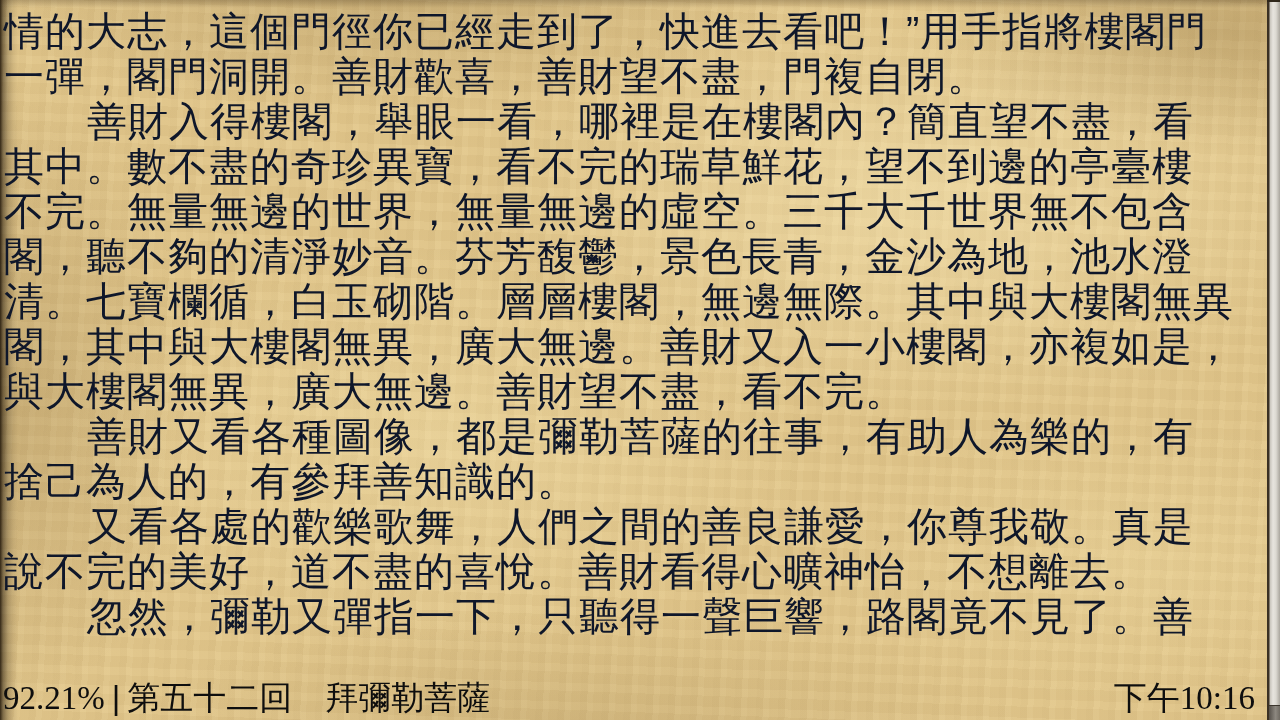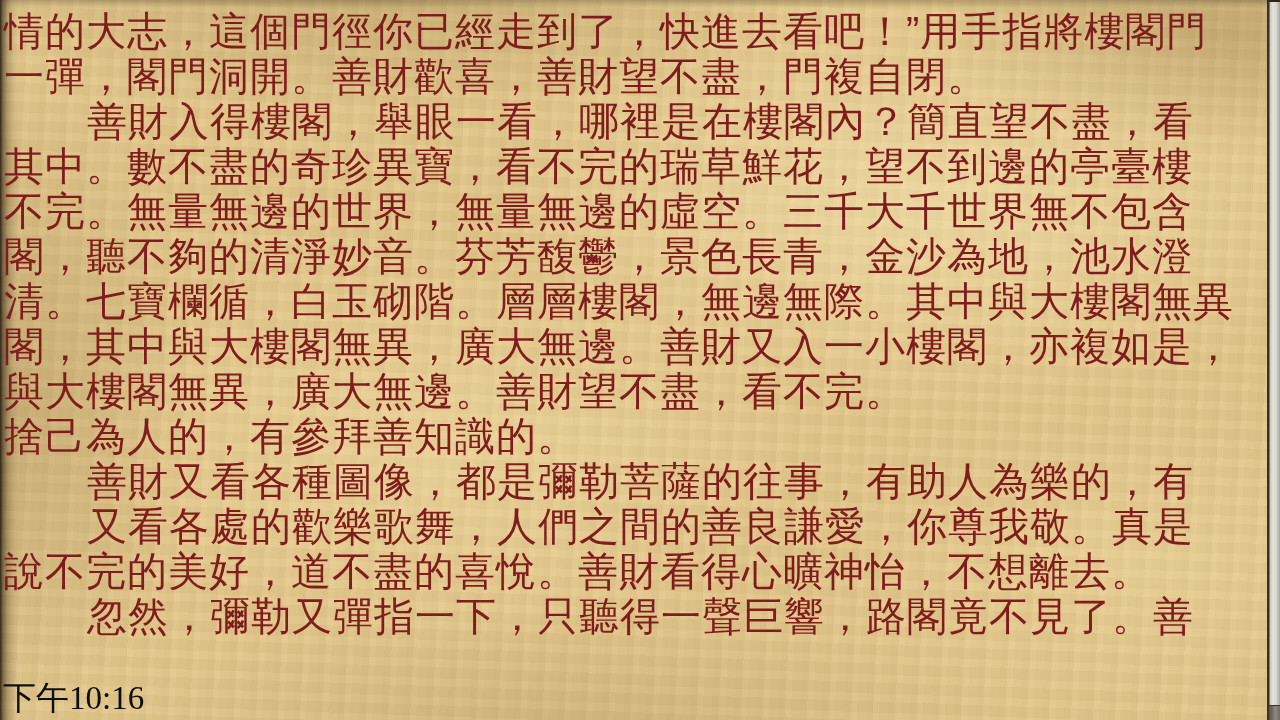--- a/index.html
+++ b/index.html
@@ -43,21 +43,21 @@
   .top-shade {
     position: absolute; left: 0; top: 0; right: 12px; height: 8px;
     background: linear-gradient(to bottom, rgba(50,34,14,0.25), rgba(50,34,14,0));
     pointer-events: none;
   }
 
   
   .text-area {
     position: absolute;
     left: 4px; top: 9px; right: 16px;
-    color: #7f1d1d;
+    color: #0f172a;
     font-size: 40px;
     line-height: 45px;
     font-weight: 500;
     letter-spacing: 1px;
   }
   .text-area .line { white-space: nowrap; height: 45px; }
   .text-area .line.indent { text-indent: 83px; }
 
   
   .status-bar {
@@ -98,28 +98,31 @@
   <div class="text-area" id="text-area">
       <div class="line">情的大志，這個門徑你已經走到了，快進去看吧！”用手指將樓閣門</div>
       <div class="line">一彈，閣門洞開。善財歡喜，善財望不盡，門複自閉。</div>
       <div class="line indent">善財入得樓閣，舉眼一看，哪裡是在樓閣內？簡直望不盡，看</div>
       <div class="line">其中。數不盡的奇珍異寶，看不完的瑞草鮮花，望不到邊的亭臺樓</div>
       <div class="line">不完。無量無邊的世界，無量無邊的虛空。三千大千世界無不包含</div>
       <div class="line">閣，聽不夠的清淨妙音。芬芳馥鬱，景色長青，金沙為地，池水澄</div>
       <div class="line">清。七寶欄循，白玉砌階。層層樓閣，無邊無際。其中與大樓閣無異</div>
       <div class="line">閣，其中與大樓閣無異，廣大無邊。善財又入一小樓閣，亦複如是，</div>
       <div class="line">與大樓閣無異，廣大無邊。善財望不盡，看不完。</div>
+      <div class="line indent">善財又看各種圖像，都是彌勒菩薩的往事，有助人為樂的，有</div>
       <div class="line">捨己為人的，有參拜善知識的。</div>
-      <div class="line indent">善財又看各種圖像，都是彌勒菩薩的往事，有助人為樂的，有</div>
       <div class="line indent">又看各處的歡樂歌舞，人們之間的善良謙愛，你尊我敬。真是</div>
       <div class="line">說不完的美好，道不盡的喜悅。善財看得心曠神怡，不想離去。</div>
       <div class="line indent">忽然，彌勒又彈指一下，只聽得一聲巨響，路閣竟不見了。善</div>
     </div>
 
   <div class="status-bar">
+    <div class="status-left">
+      <span>92.21%</span><span class="sep">|</span><span>第五十二回　拜彌勒菩薩</span>
+    </div>
     <div class="status-right">
       <span>下午10:16</span>
     </div>
   </div>
 
   <div class="scrollbar">
     <div class="thumb"></div>
   </div>
 </div>
 

